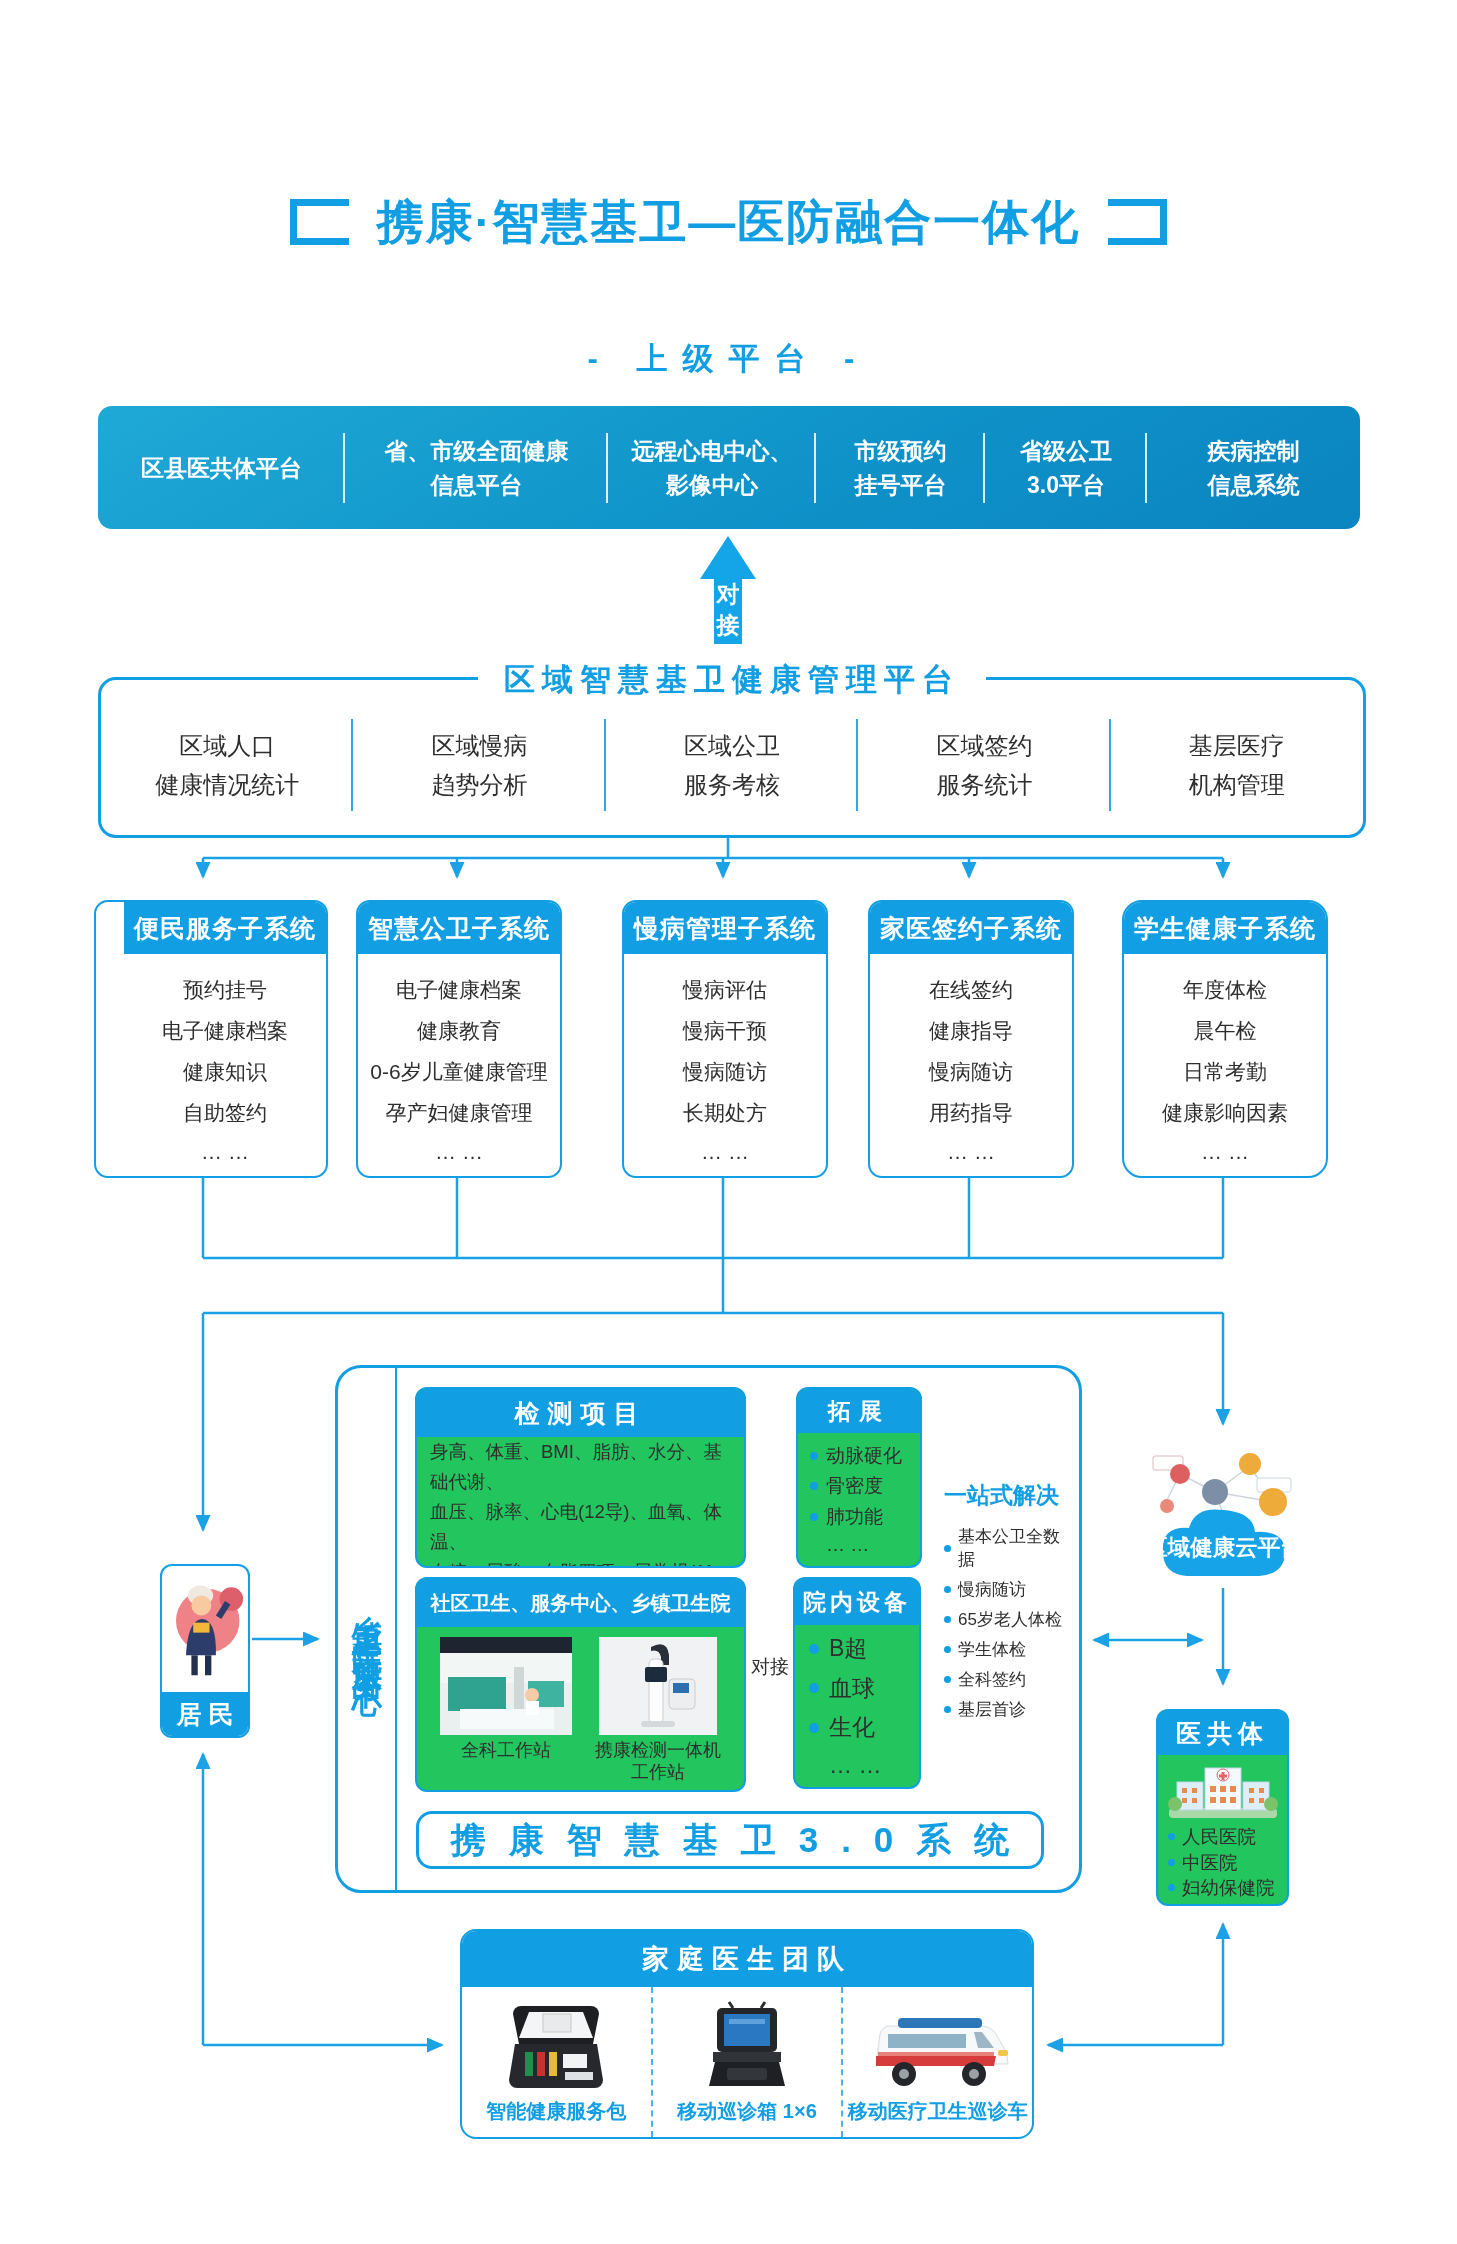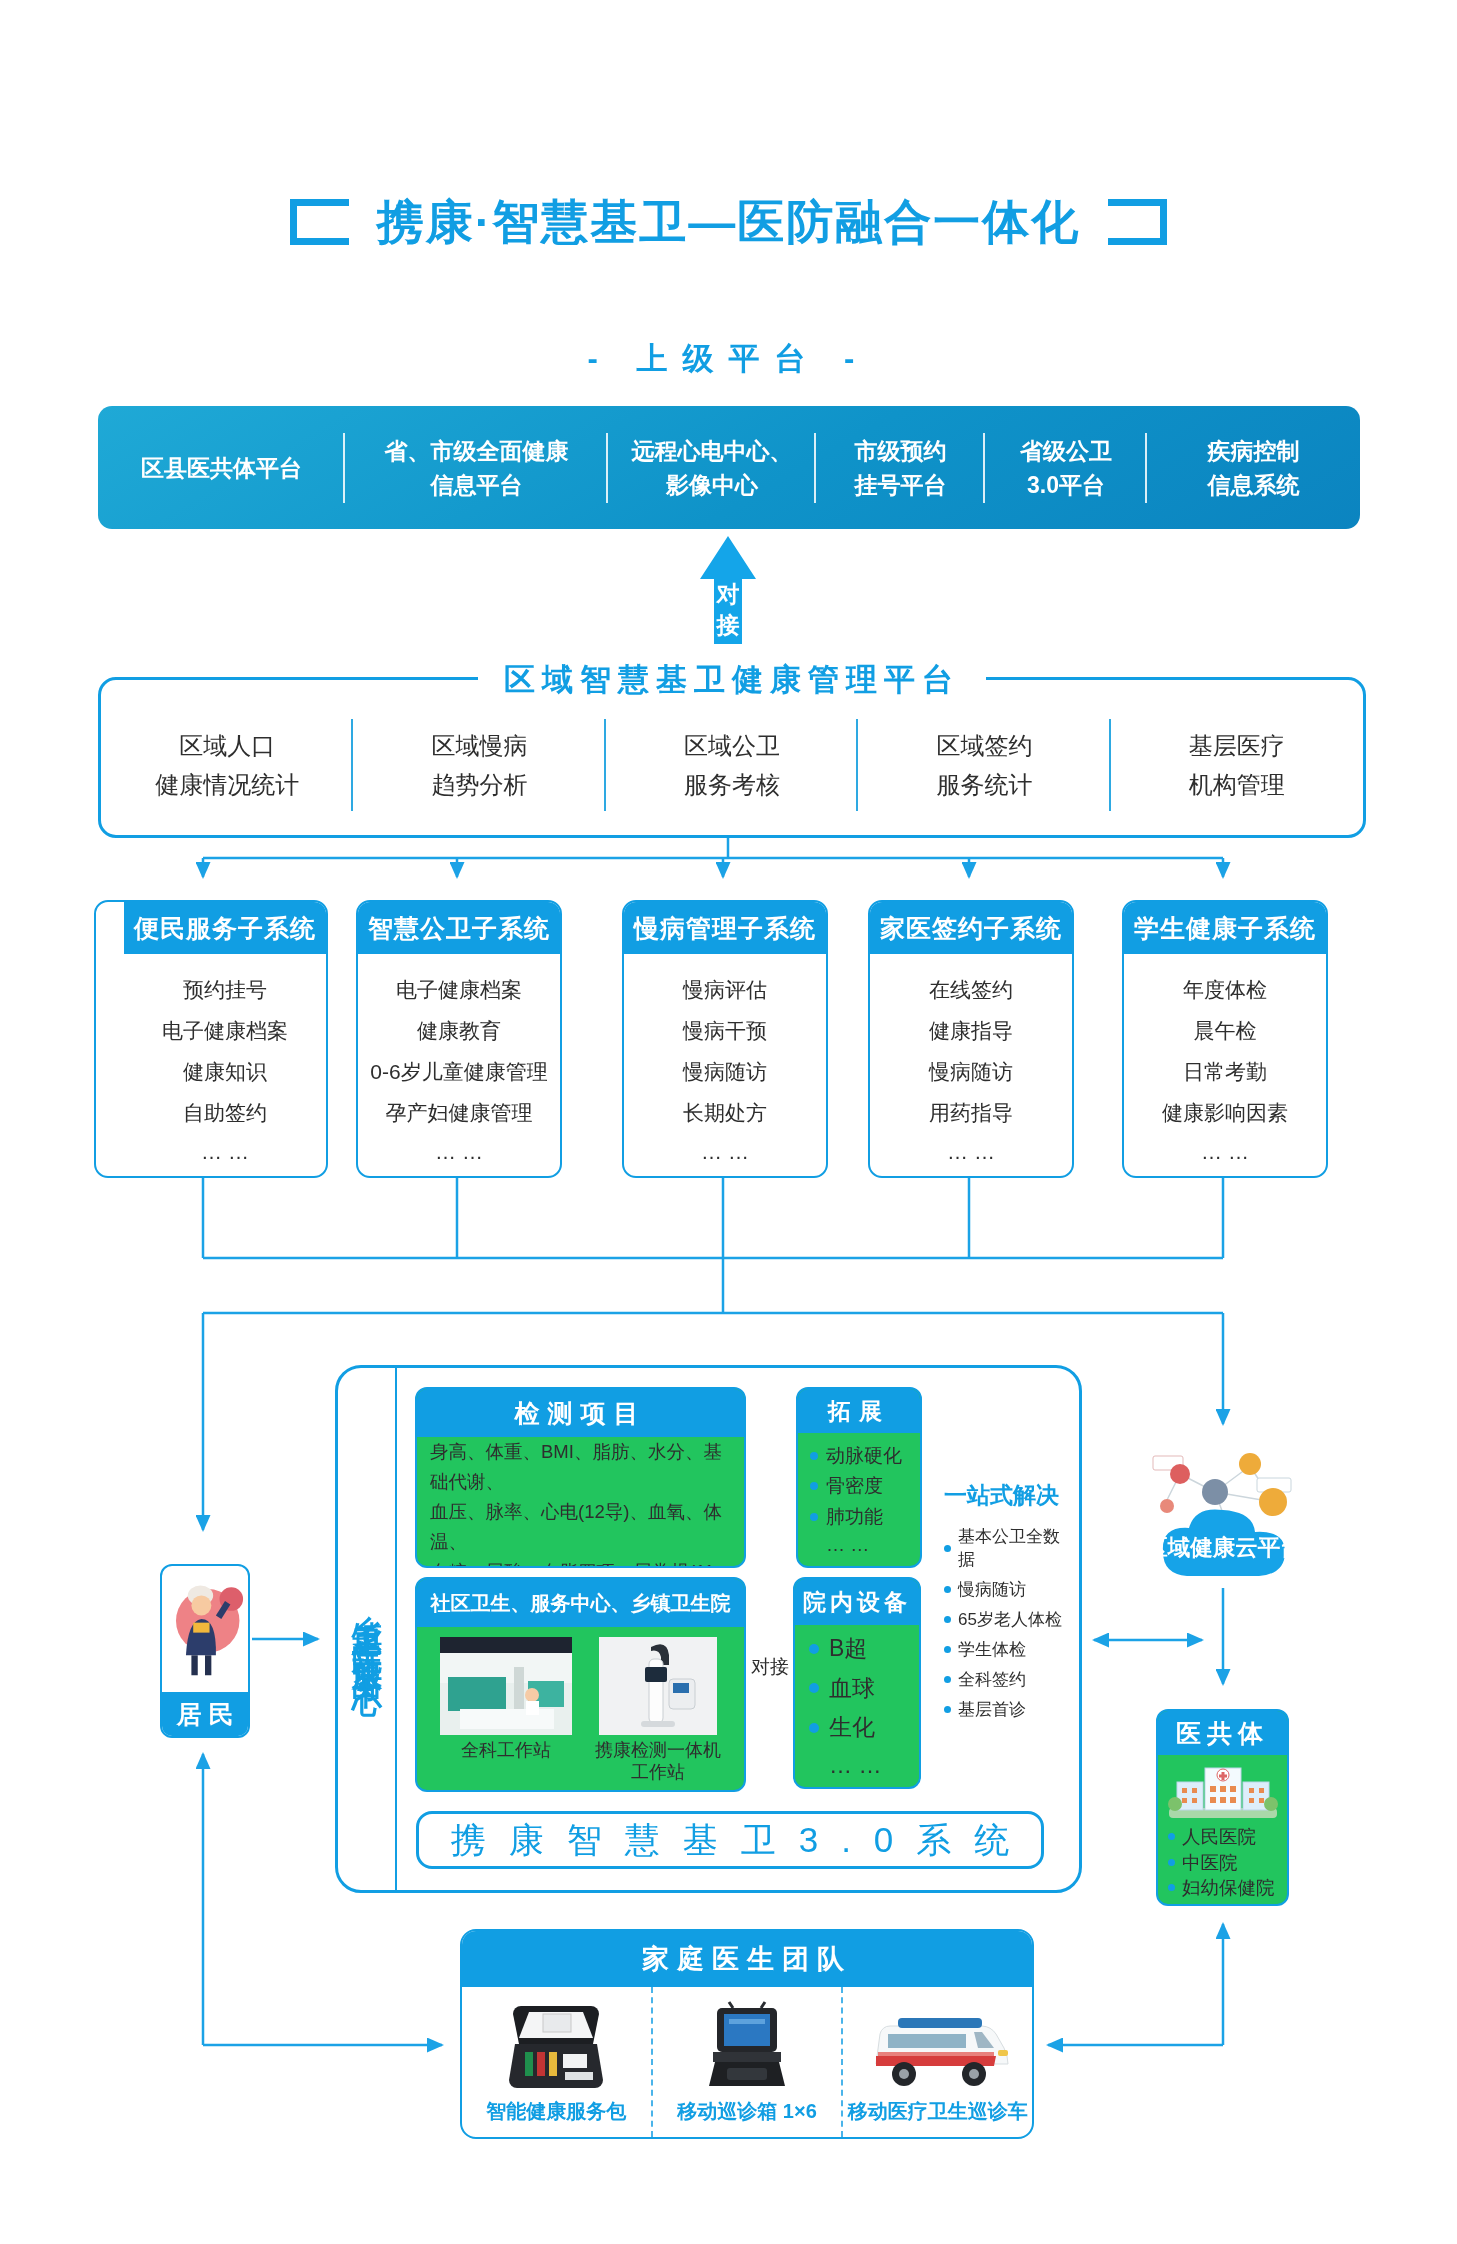--- a/index.html
+++ b/index.html
@@ -82,21 +82,21 @@
   .devices-list{flex:1;display:flex;flex-direction:column;justify-content:space-evenly;padding-left:14px;}
   .devices-list .bullet{font-size:23px;}
   .devices-list .bullet::before{width:10px;height:10px;margin-right:10px;}
 
   .onestop{left:944px;top:1448px;width:132px;}
   .onestop-title{font-size:23px;font-weight:bold;color:var(--accent);margin-bottom:14px;}
   .onestop .bullet{font-size:17px;margin:7px 0;}
   .onestop .bullet::before{width:7px;height:7px;margin-right:7px;}
 
   .sysbar{left:416px;top:1779px;width:628px;height:58px;border:3px solid var(--accent);border-radius:16px;background:#fff;
-    display:flex;align-items:center;justify-content:center;font-size:35px;font-weight:normal;color:var(--accent);letter-spacing:23px;padding-left:23px;box-sizing:border-box;}
+    display:flex;align-items:center;justify-content:center;font-size:35px;font-weight:bold;color:var(--accent);letter-spacing:23px;padding-left:23px;box-sizing:border-box;}
 
   .dock2-label{left:740px;top:1622px;width:60px;text-align:center;font-size:19px;color:var(--dark);}
 
   
   .resident-box{left:160px;top:1532px;width:86px;height:170px;border:2.5px solid var(--accent);border-radius:12px;
     background:#fff;overflow:hidden;display:flex;flex-direction:column;}
   .resident-fig{flex:1;display:flex;align-items:center;justify-content:center;}
   .resident-label{height:44px;flex:none;background:var(--accent);color:#fff;font-size:25px;font-weight:bold;
     letter-spacing:7px;display:flex;align-items:center;justify-content:center;padding-left:7px;}
 
@@ -250,21 +250,21 @@
   <div class="abs sub-box" style="left:868px;">
     <div class="sub-hdr">家医签约子系统</div>
     <div class="sub-items">
       <div class="sub-item">在线签约</div>
       <div class="sub-item">健康指导</div>
       <div class="sub-item">慢病随访</div>
       <div class="sub-item">用药指导</div>
       <div class="sub-item">… …</div>
     </div>
   </div>
-  <div class="abs sub-box" style="left:1122px;">
+  <div class="abs sub-box" style="left:1122px;border-radius:20px;">
     <div class="sub-hdr">学生健康子系统</div>
     <div class="sub-items">
       <div class="sub-item">年度体检</div>
       <div class="sub-item">晨午检</div>
       <div class="sub-item">日常考勤</div>
       <div class="sub-item">健康影响因素</div>
       <div class="sub-item">… …</div>
     </div>
   </div>
 

